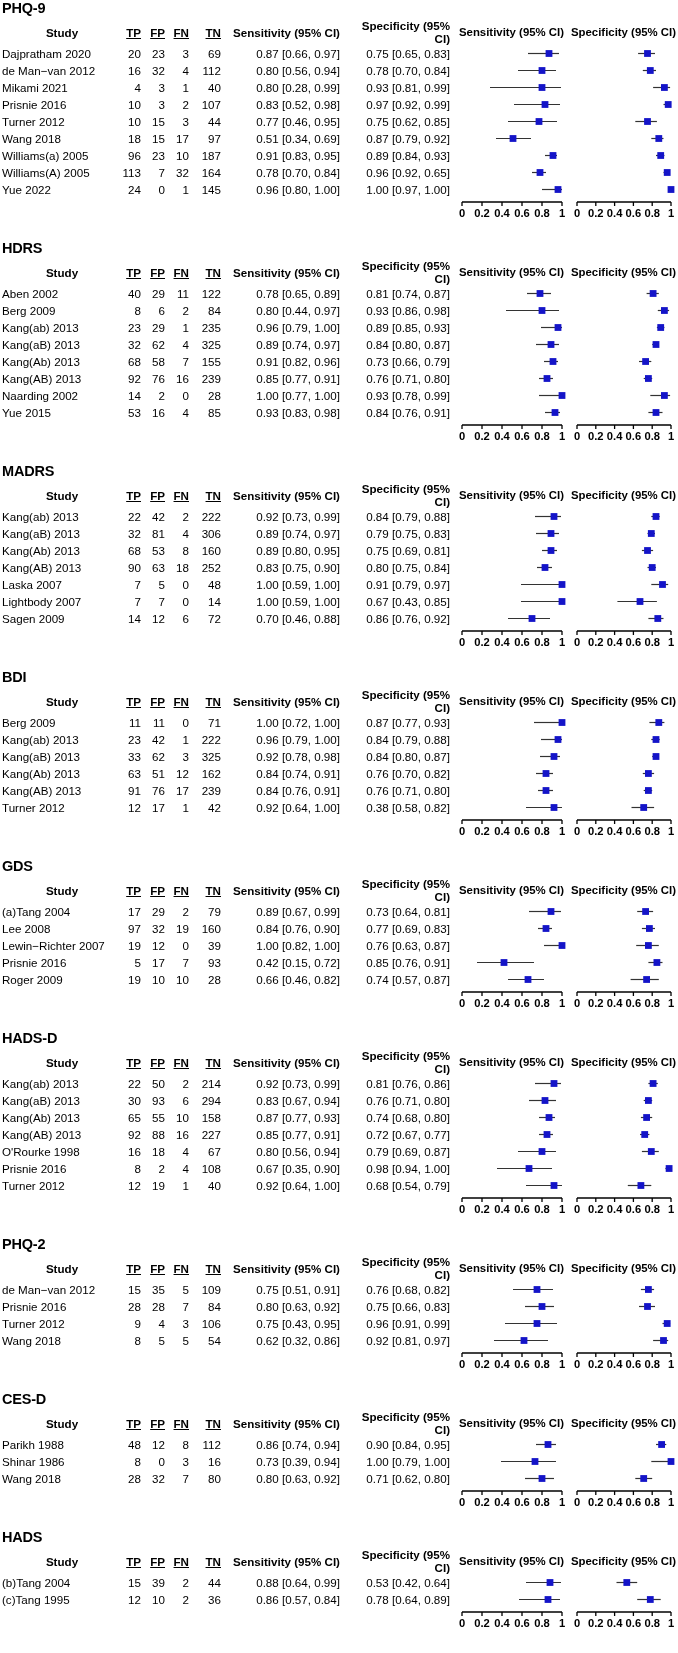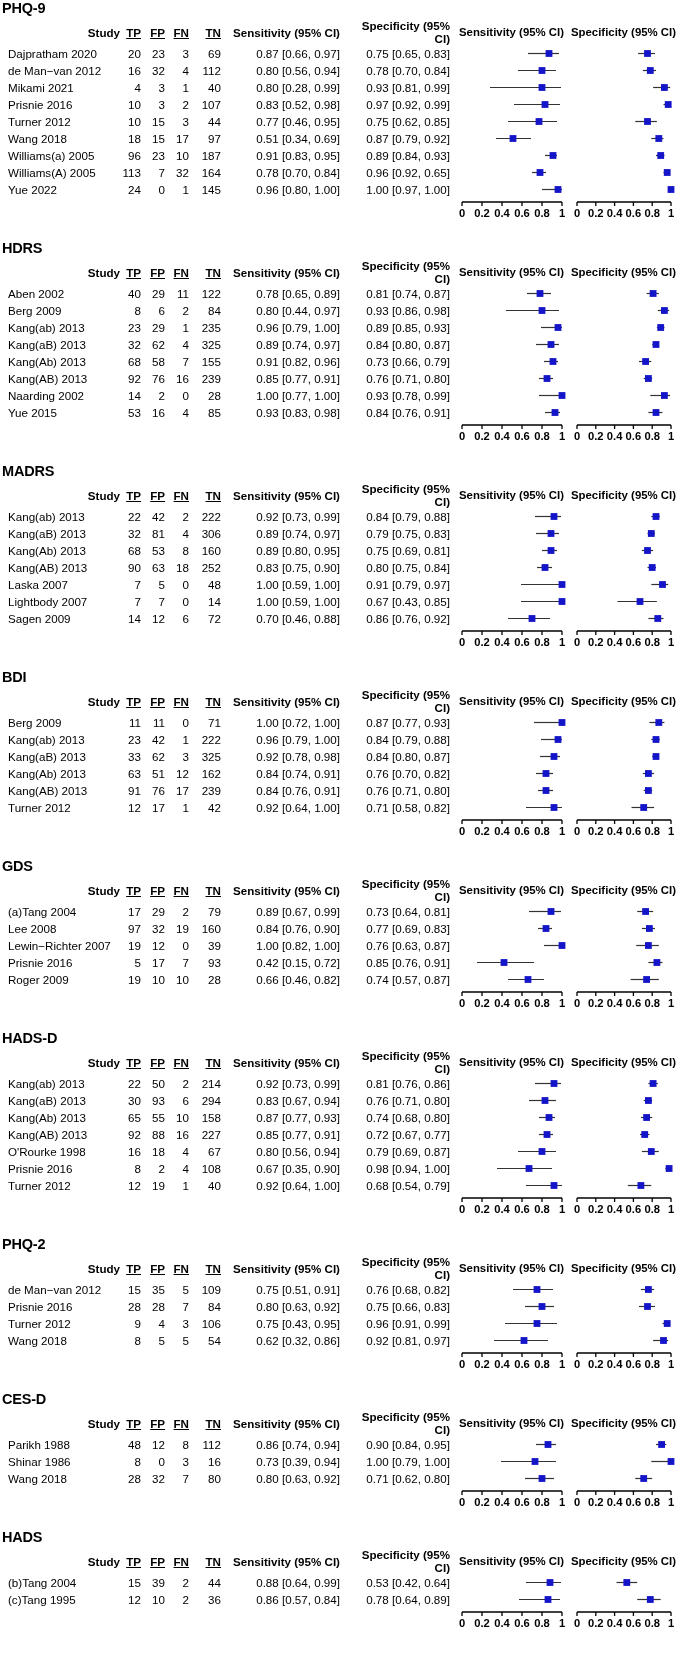--- a/index.html
+++ b/index.html
@@ -24,27 +24,27 @@
   col.c-tp{width:24px;}
   col.c-fp{width:24px;}
   col.c-fn{width:24px;}
   col.c-tn{width:32px;}
   col.c-sens{width:120px;}
   col.c-spec{width:110px;}
   col.c-plot1{width:115px;}
   col.c-plot2{width:109px;}
 
   .hrow td{font-size:11.6px;font-weight:bold;padding-bottom:1px;}
-  .hrow .th-study{text-align:right;padding-left:4px;}
+  .hrow .th-study{text-align:center;padding-left:4px;}
   .hrow .th-num{text-align:right;padding-right:3px;text-decoration:underline;}
   .hrow .th-ci{text-align:right;padding-right:4px;}
   .hrow .th-plot{text-align:center;font-size:11.4px;}
 
   .drow td{font-size:11.6px;height:17px;line-height:17px;}
-  .drow .c-name{text-align:left;padding-left:8px;white-space:nowrap;}
+  .drow .c-name{text-align:left;padding-left:2px;white-space:nowrap;}
   .drow .c-num{text-align:right;padding-right:3px;}
   .drow .c-ci{text-align:right;padding-right:4px;white-space:nowrap;}
   .drow .c-plotcell{padding:0;}
 
   .plotwrap{position:relative;height:17px;}
   .plotwrap svg{display:block;}
 
   .axisrow td{padding:0;height:20px;}
   .axiswrap{position:relative;height:20px;}
   .axiswrap svg{display:block;}
@@ -1018,21 +1018,21 @@
               </div>
             </td>
           </tr>
           <tr class="drow">
             <td class="c-name">Turner  2012</td>
             <td class="c-num">12</td>
             <td class="c-num">17</td>
             <td class="c-num">1</td>
             <td class="c-num">42</td>
             <td class="c-ci">0.92 [0.64, 1.00]</td>
-            <td class="c-ci">0.71 [0.58, 0.82]</td>
+            <td class="c-ci">0.38 [0.58, 0.82]</td>
             <td class="c-plotcell">
               <div class="plotwrap">
                 <svg width="115" height="17">
                   <line x1="72.0" y1="8.5" x2="108.0" y2="8.5" stroke="#333333" stroke-width="1.2"></line>
                   <rect x="96.6" y="5.1" width="6.8" height="6.8" fill="#1414c8"></rect>
                 </svg>
               </div>
             </td>
             <td class="c-plotcell">
               <div class="plotwrap">

